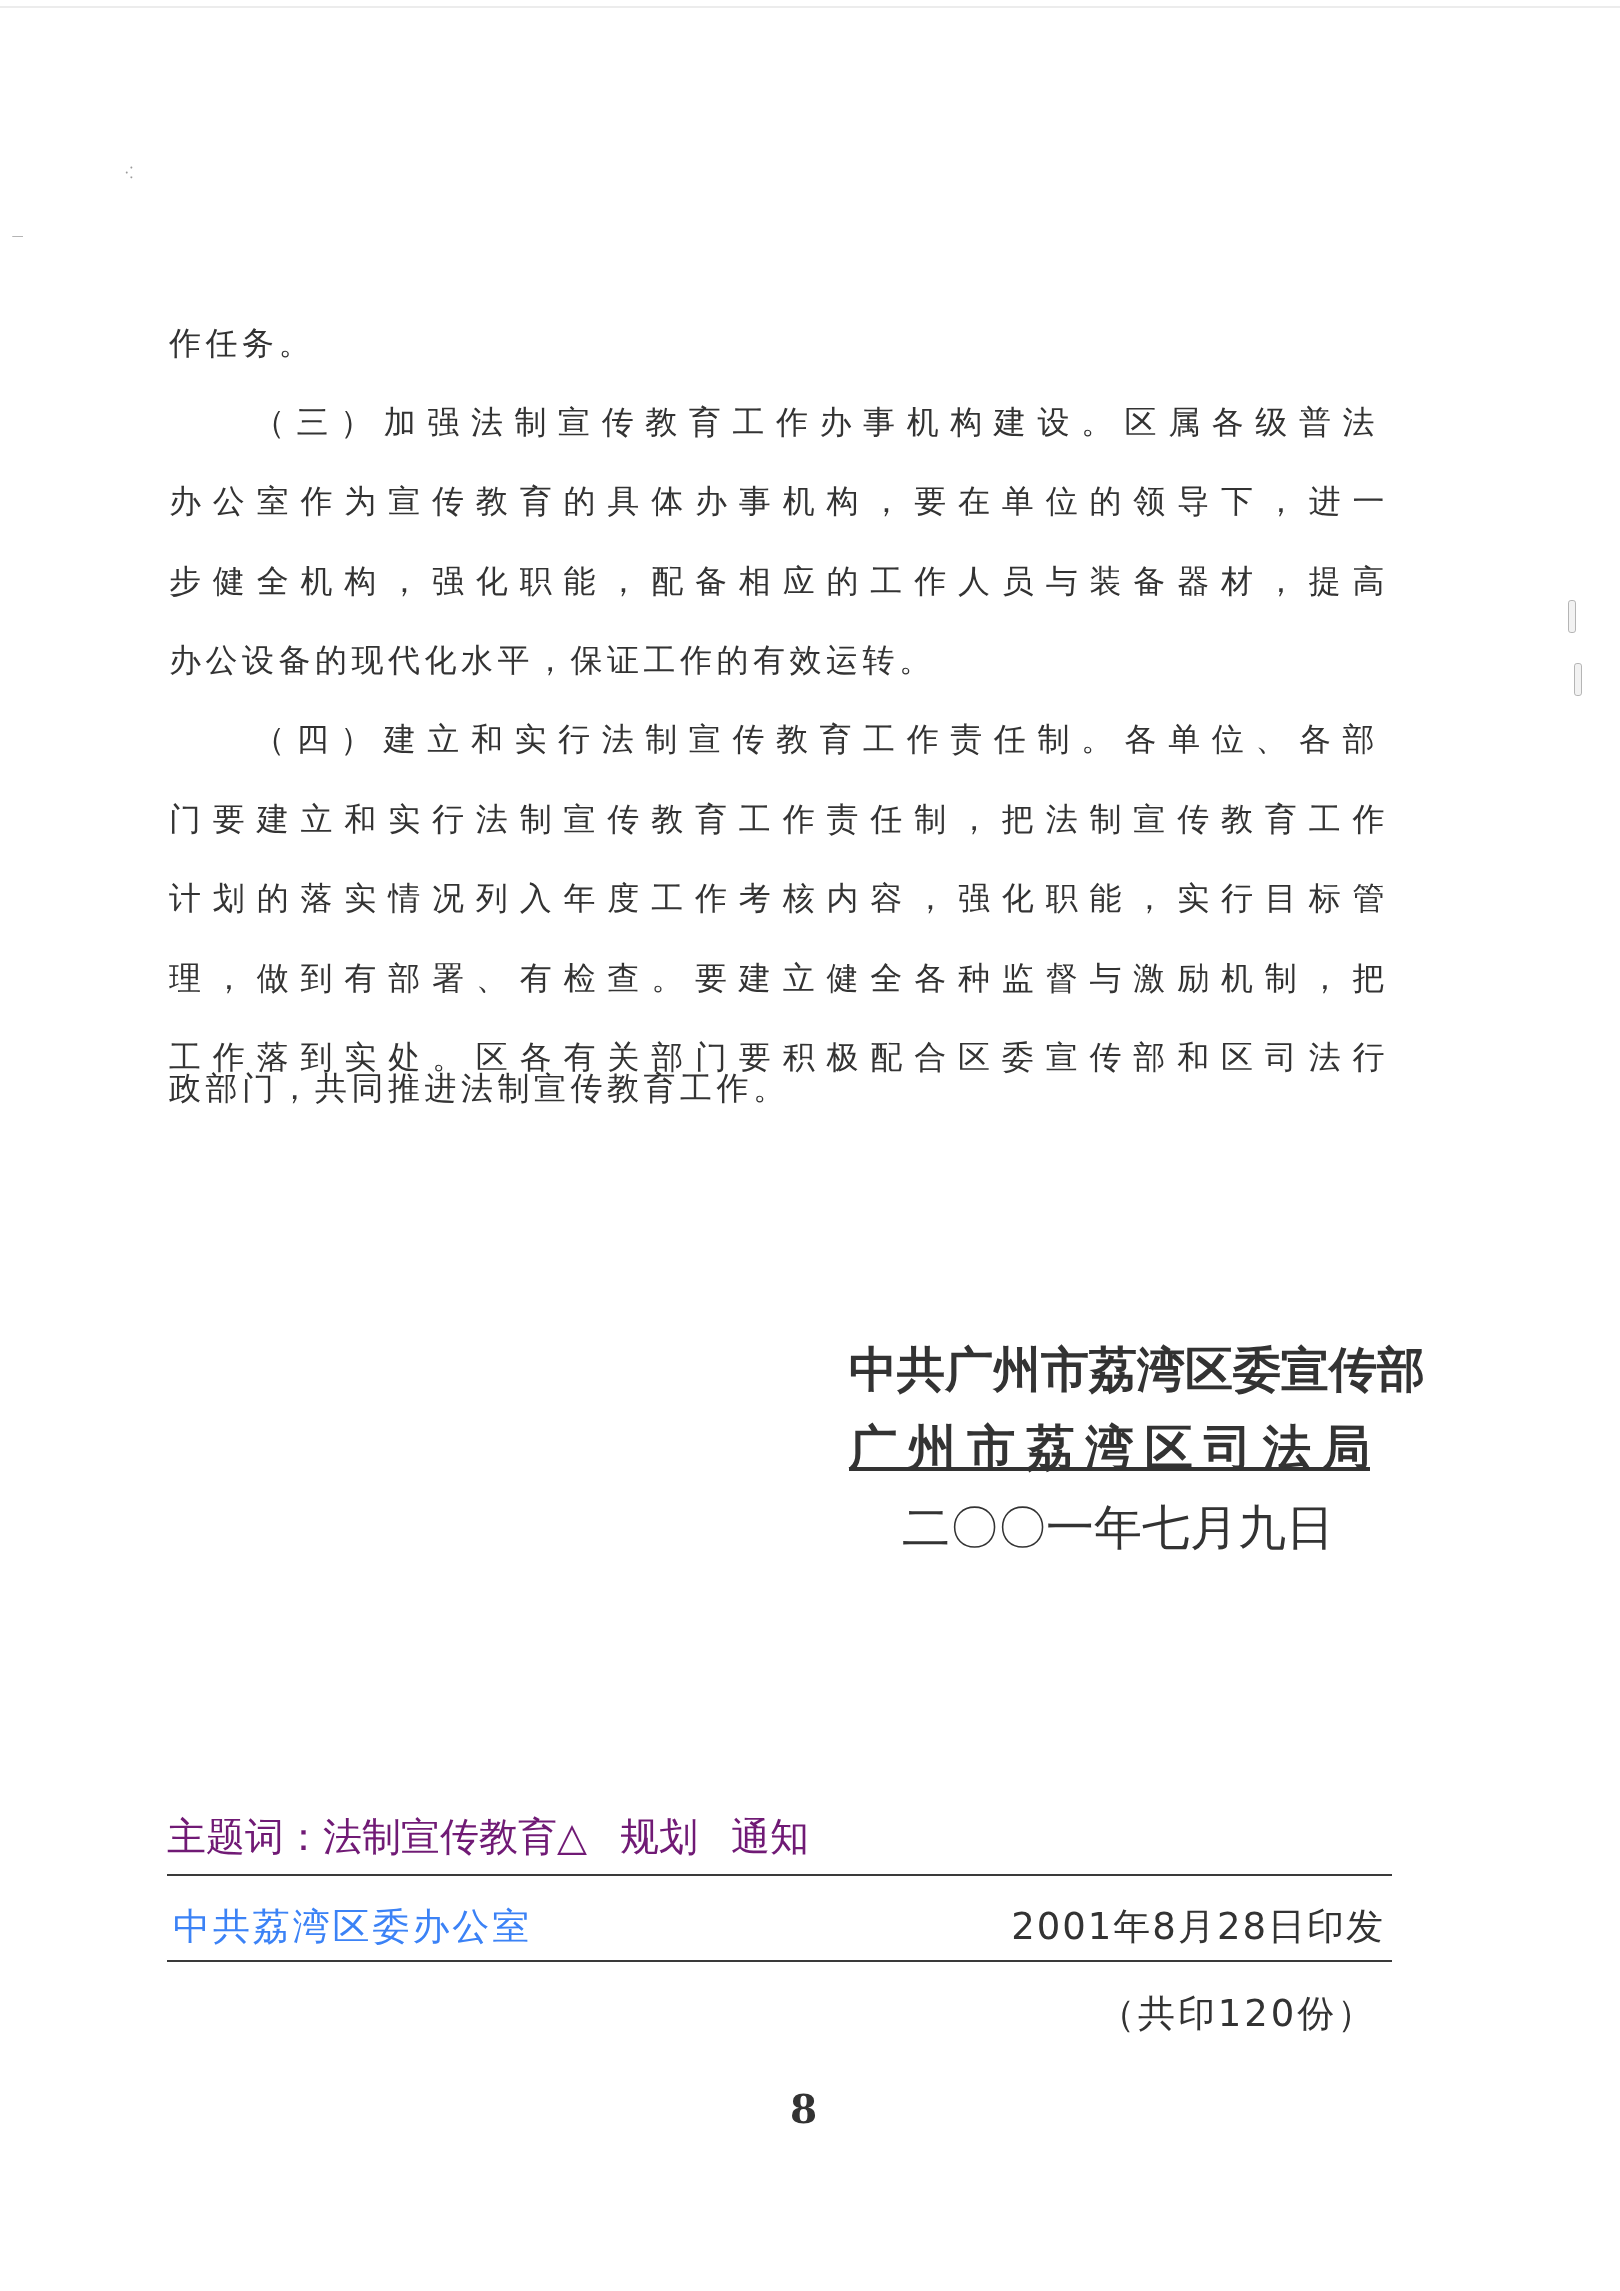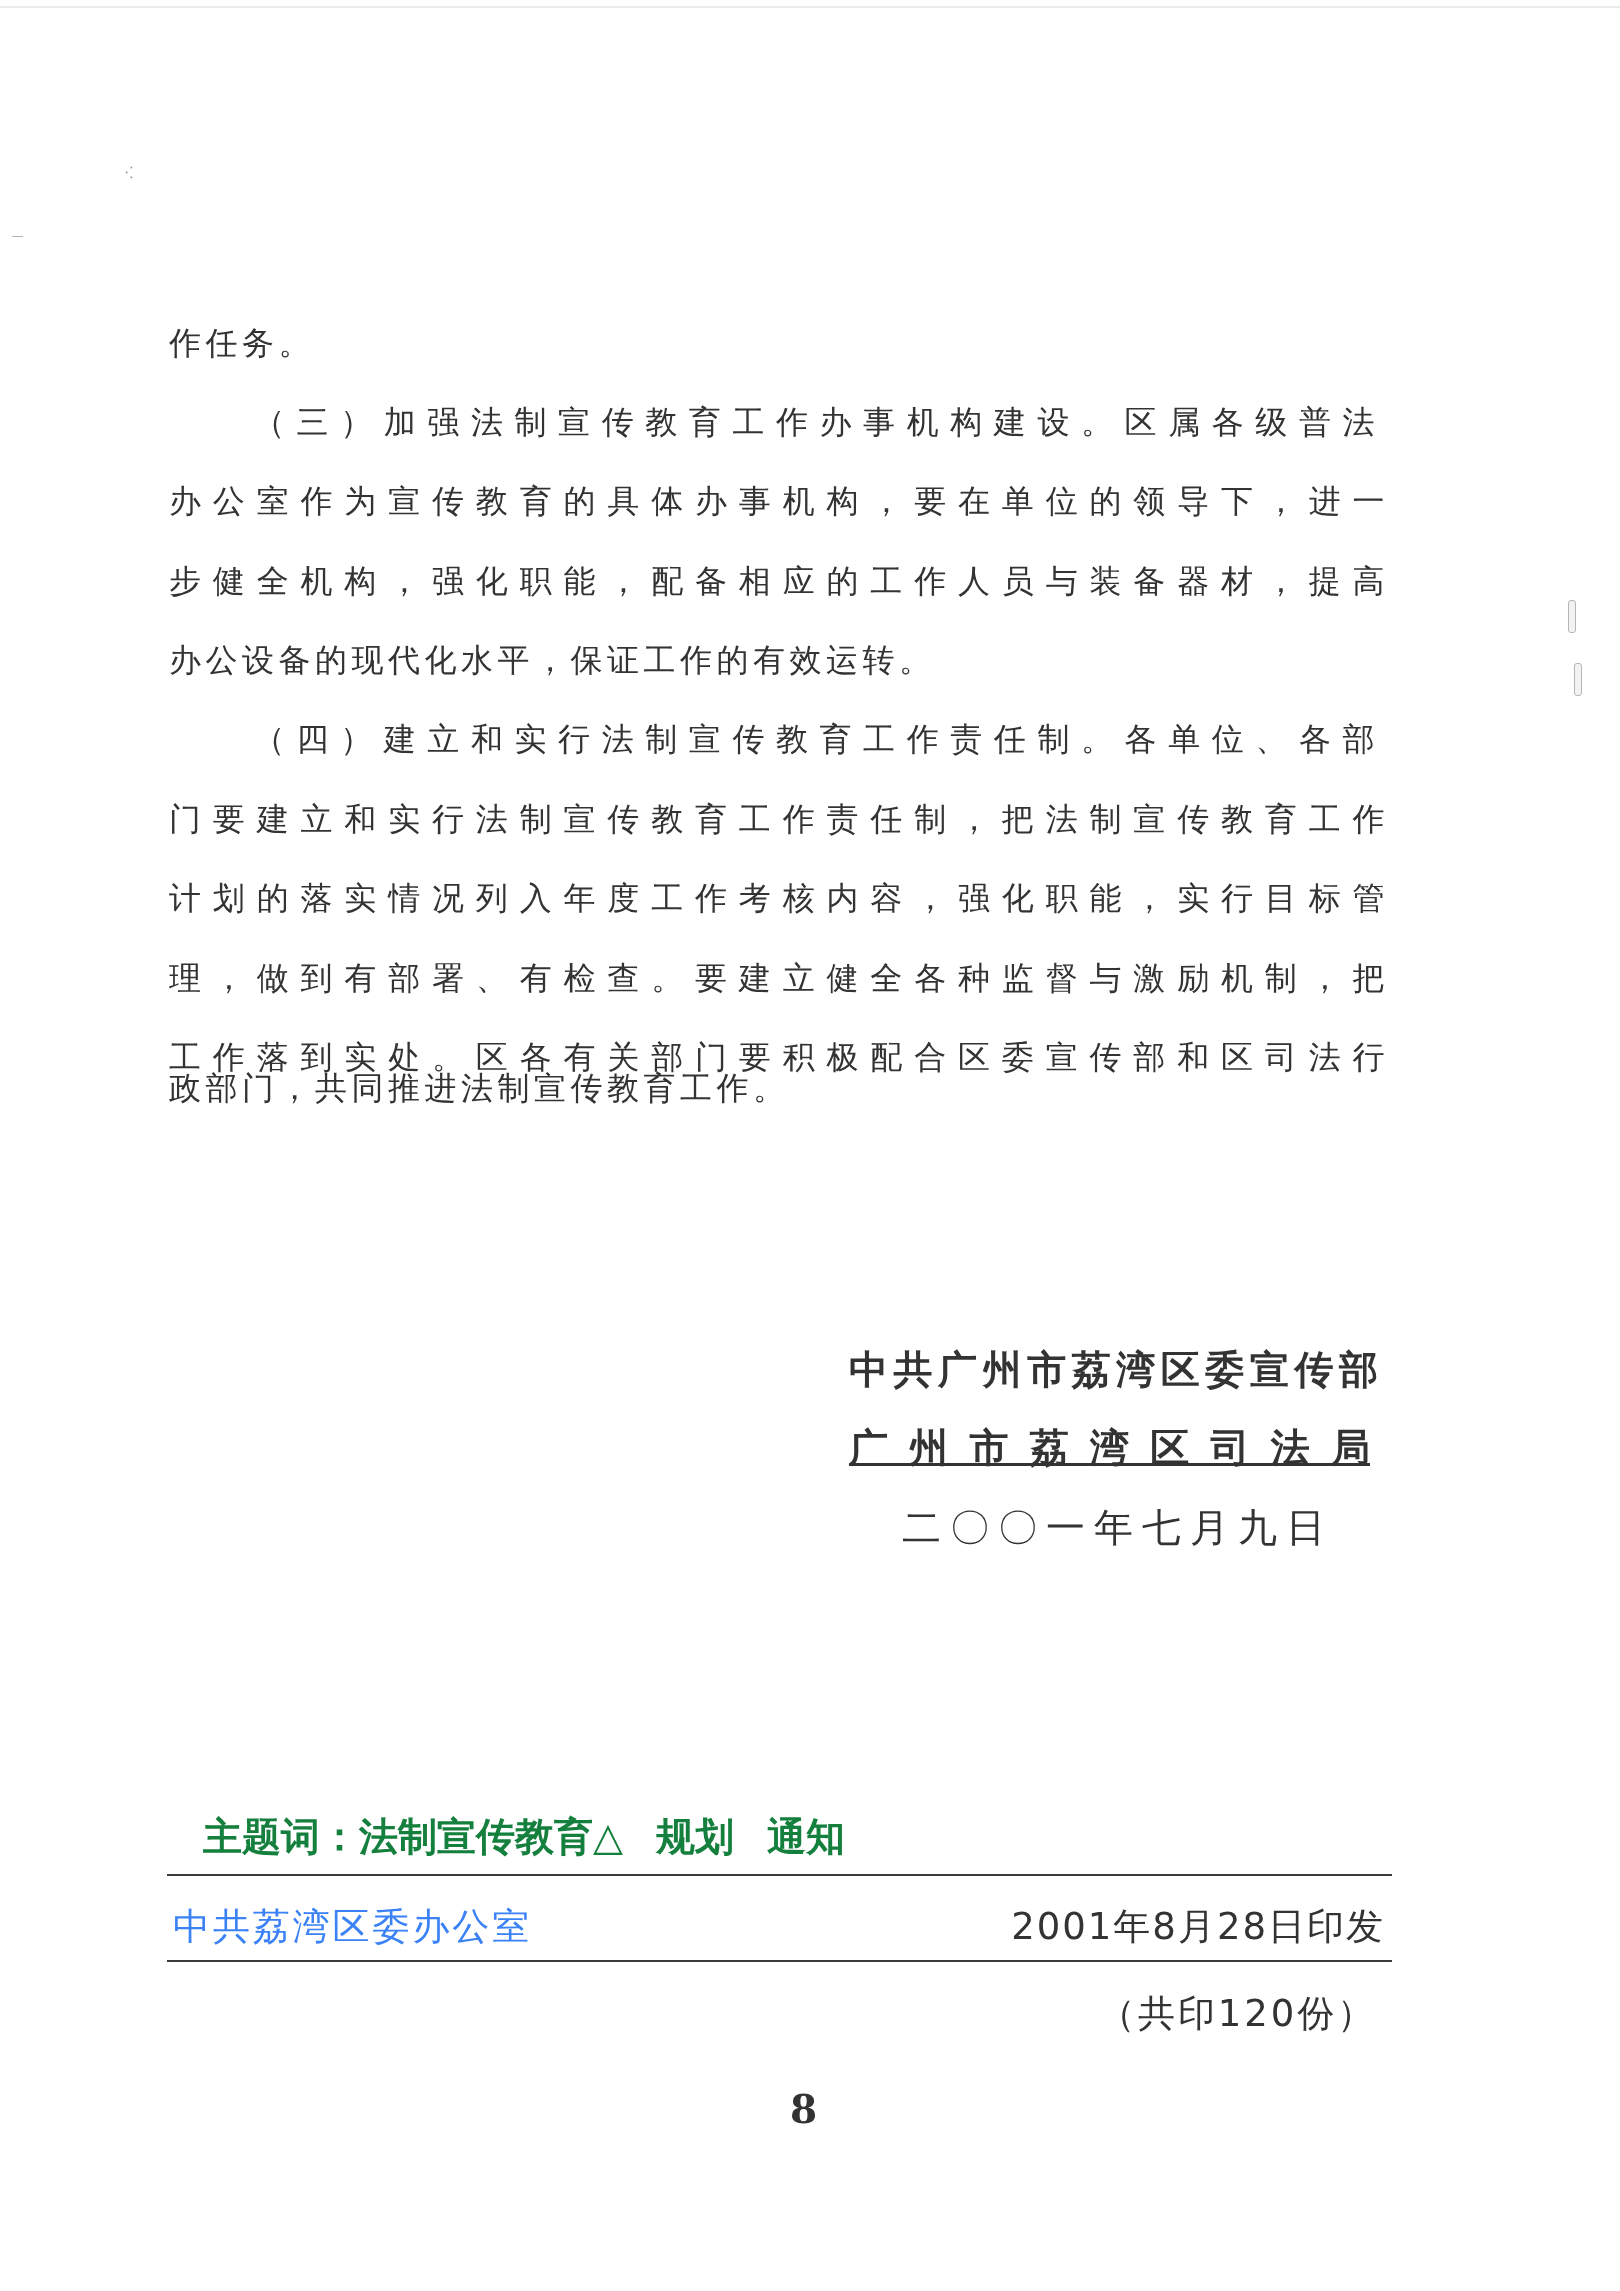--- a/index.html
+++ b/index.html
@@ -16,28 +16,28 @@
   .body-line {
     position:absolute; left:169px; width:1220px;
     font-size:32px; line-height:47px; height:47px;
     letter-spacing:4.5px; white-space:nowrap;
     font-family:"DejaVu Sans","Liberation Sans", sans-serif;
     font-weight:normal; color:#333;
   }
   .body-line.justify { text-align:justify; text-align-last:justify; }
   .body-line.indent { left:253px; width:1126px; }
 
-  .sig { position:absolute; font-size:39px; line-height:47px; white-space:nowrap;
+  .sig { position:absolute; font-size:48px; line-height:47px; white-space:nowrap;
          font-family:"DejaVu Sans","Liberation Sans", sans-serif; font-weight:bold; color:#333; }
   .sig.org1 { left:849px; top:1346px; width:529px; text-align:justify; text-align-last:justify; }
   .sig.org2 { left:849px; top:1424px; width:521px; text-align:justify; text-align-last:justify;text-decoration:underline; }
   .sig.date { left:902px; top:1504px; width:423px; text-align:justify; text-align-last:justify; font-weight:normal; }
 
   .subject { position:absolute; left:167px; top:1813px; font-size:39px; line-height:47px;
-             font-family:"DejaVu Sans","Liberation Sans", sans-serif; font-weight:bold; color:#15803d; white-space:nowrap;margin-left:36px; }
+             font-family:"DejaVu Sans","Liberation Sans", sans-serif; font-weight:normal; color:#701a75; white-space:nowrap; }
   .subject span.gap { display:inline-block; width:33px; }
   .rule { position:absolute; left:167px; width:1225px; height:2px; background:#3a3a3a; }
   .issuer { position:absolute; left:173px; top:1903px; font-size:37px; line-height:47px;
             font-family:"DejaVu Sans","Liberation Sans", sans-serif; letter-spacing:2.9px; color:#3b82f6; white-space:nowrap; }
   .print-date { position:absolute; right:235px; top:1903px; font-size:37px; line-height:47px;
                 font-family:"DejaVu Sans","Liberation Sans", sans-serif; letter-spacing:2px; color:#333; white-space:nowrap; }
   .copies { position:absolute; right:243px; top:1990px; font-size:37px; line-height:47px;
             font-family:"DejaVu Sans","Liberation Sans", sans-serif; letter-spacing:2.9px; color:#333; white-space:nowrap; }
   .page-number { position:absolute; left:790px; top:2086px; font-size:39px; line-height:47px;
                  font-family:"DejaVu Serif","Liberation Serif", serif; font-weight:bold; color:#333; }

